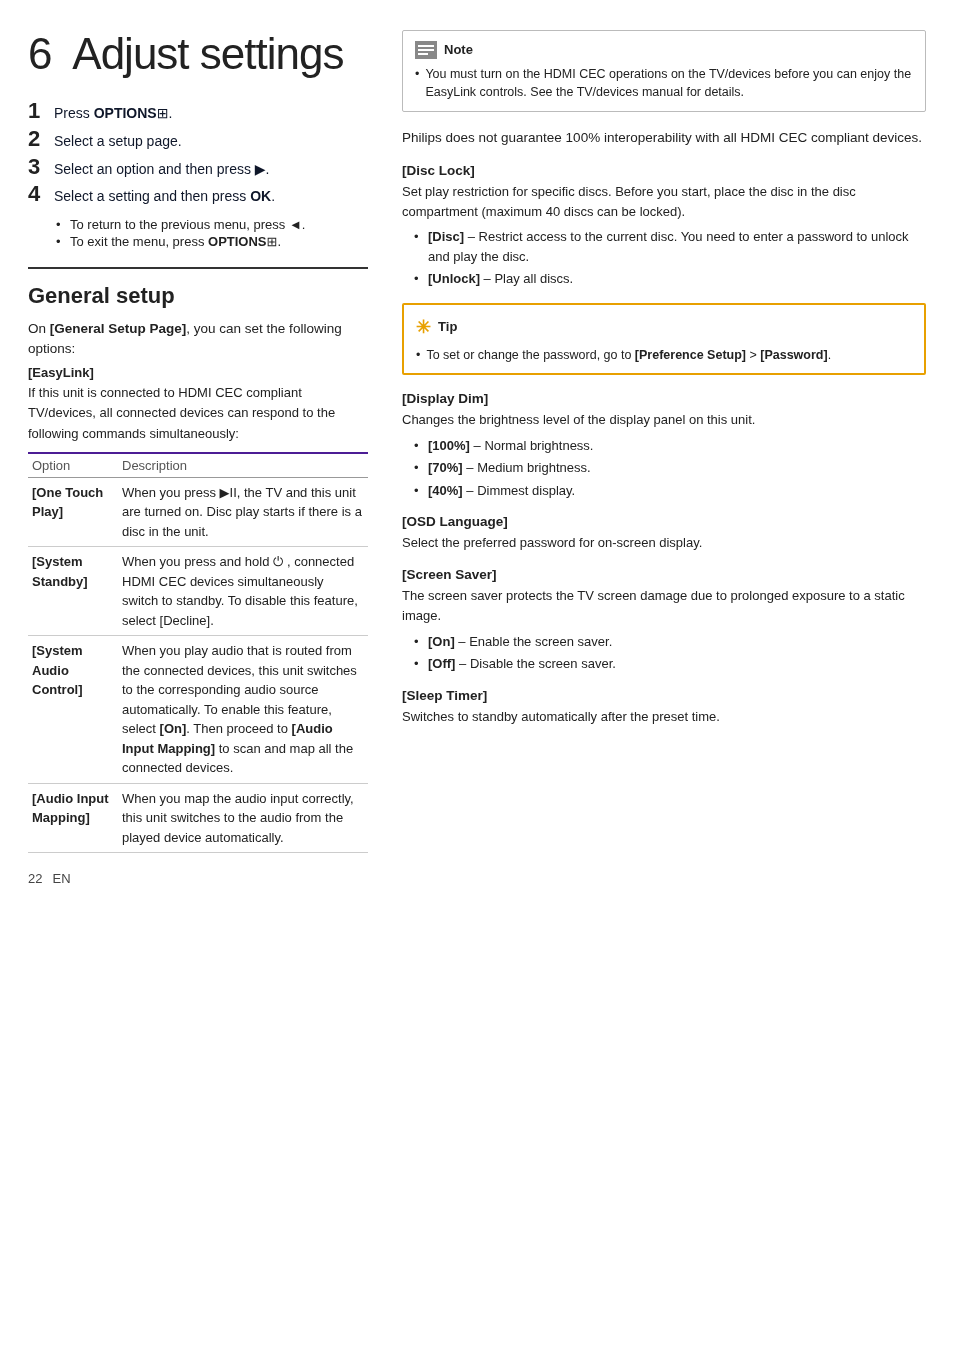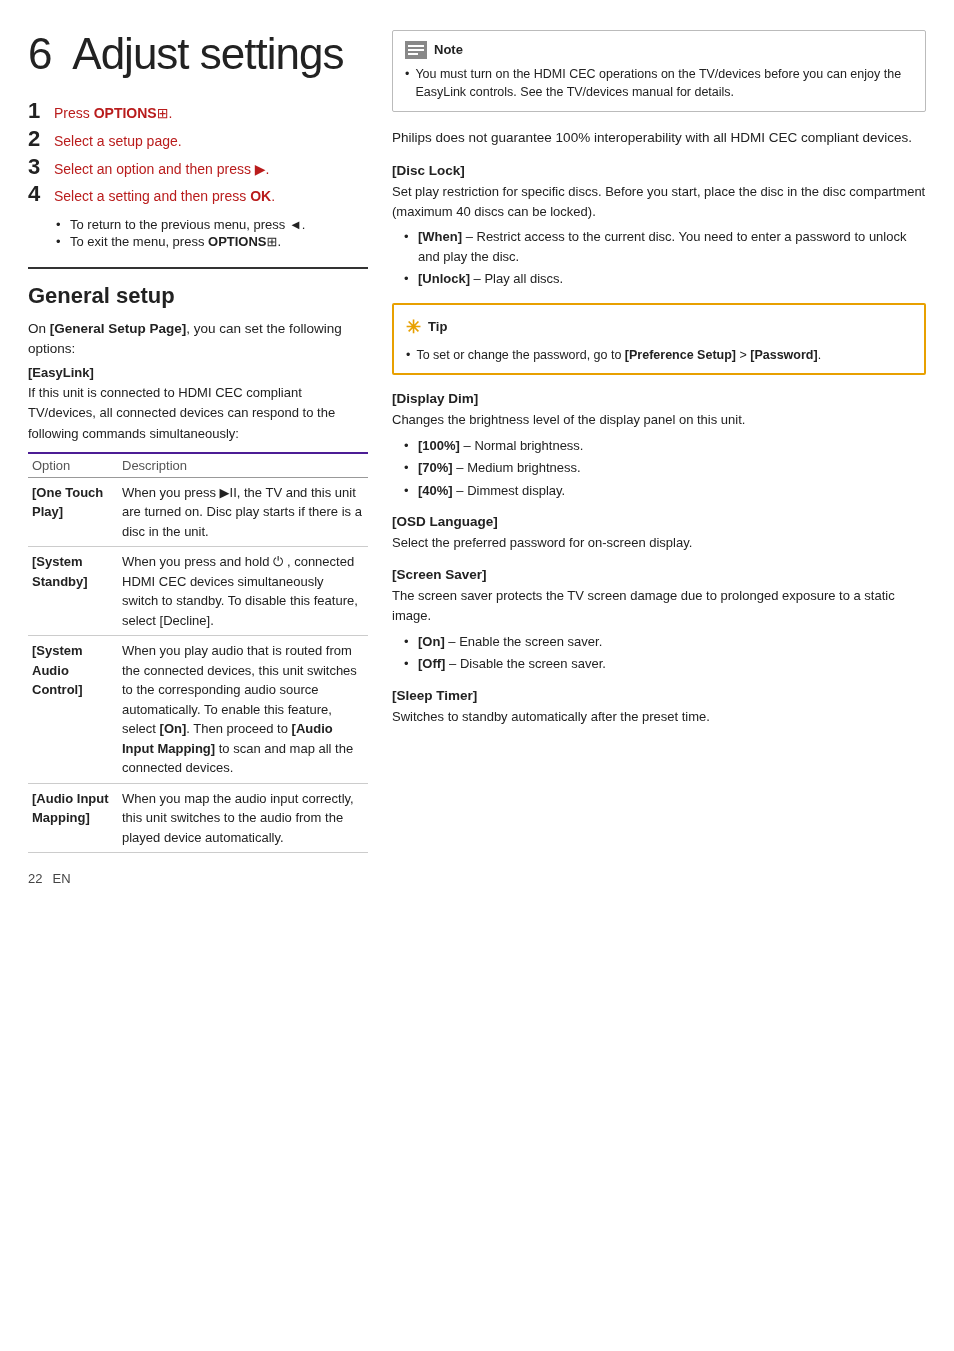--- a/index.html
+++ b/index.html
@@ -11,21 +11,21 @@
       width: 954px;
       min-height: 1351px;
       padding: 0;
     }
     .page {
       display: flex;
       flex-direction: row;
       width: 954px;
       min-height: 1351px;
       padding: 30px 28px 30px 28px;
-      gap: 14px;
+      gap: 24px;
     }
     .left-col {
       flex: 0 0 340px;
       max-width: 340px;
     }
     .right-col {
       flex: 1;
       padding-left: 10px;
     }
     
@@ -55,21 +55,21 @@
     }
     .step-num {
       font-size: 22px;
       font-weight: bold;
       min-width: 26px;
       line-height: 1;
       color: #222;
     }
     .step-text {
       font-size: 14px;
-      color: #b91c1c;
+      color: #0f172a;
       line-height: 1.4;
     }
     .step-text b { font-weight: bold; }
     .sub-steps {
       list-style: none;
       margin-left: 28px;
       margin-top: 2px;
     }
     .sub-steps li {
       display: flex;
@@ -340,21 +340,21 @@
     <div class="intro-para">
       <span>Philips does not guarantee 100% interoperability with all HDMI CEC compliant devices.</span>
     </div>
 
     <div>
       <div class="right-section-heading">[Disc Lock]</div>
       <div class="right-body-text">Set play restriction for specific discs. Before you start, place the disc in the disc compartment (maximum 40 discs can be locked).</div>
       <ul class="right-bullets">
         <li>
           <span class="bull">•</span>
-          <span><b>[When]</b> – Restrict access to the current disc. You need to enter a password to unlock and play the disc.</span>
+          <span><b>[Disc]</b> – Restrict access to the current disc. You need to enter a password to unlock and play the disc.</span>
         </li>
         <li>
           <span class="bull">•</span>
           <span><b>[Unlock]</b> – Play all discs.</span>
         </li>
       </ul>
     </div>
 
     <div class="tip-box">
       <div class="tip-header">

